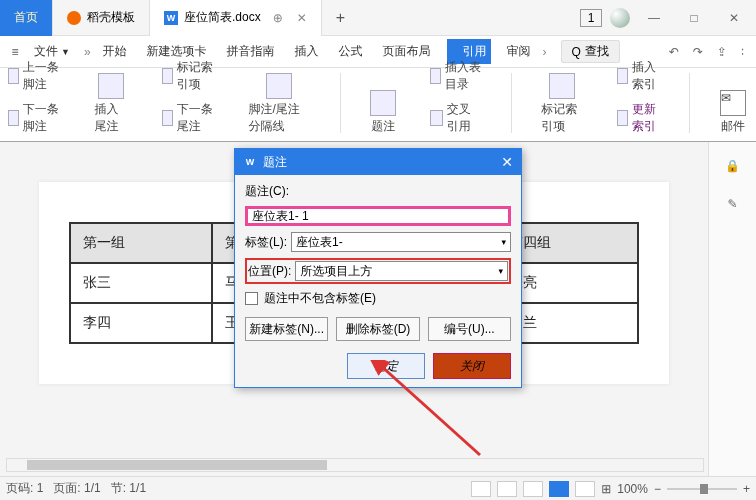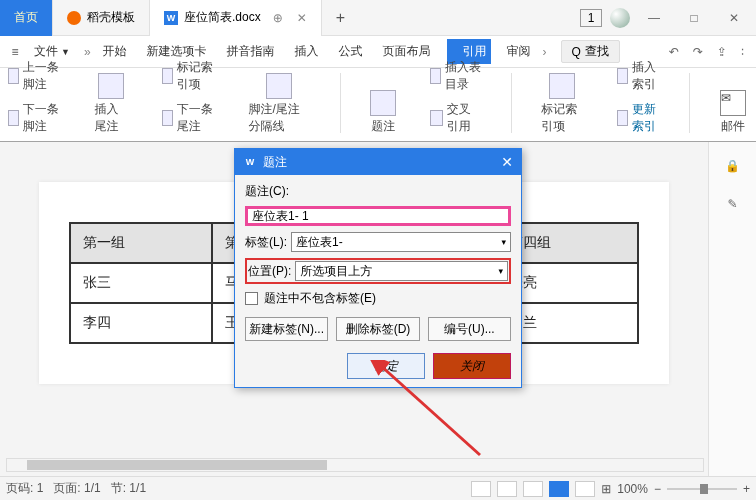--- a/index.html
+++ b/index.html
@@ -173,21 +173,21 @@
   <div class="sep"></div>
   <div class="rbig">
       <span class="ib"></span>
       <span>标记索引项</span>
     </div>
   <div class="rgroup">
     <div class="rbtn">
         <span class="i"></span>
         <span>插入索引</span>
       </div>
-    <div class="rbtn" style="color:#0369a1">
+    <div class="rbtn" style="color:#701a75">
         <span class="i"></span>
         <span>更新索引</span>
       </div>
   </div>
   <div class="sep"></div>
   <div class="rbig">
       <span class="ib" style="border-color:#888;background:#fff">✉</span>
       <span>邮件</span>
     </div>
 </div>

